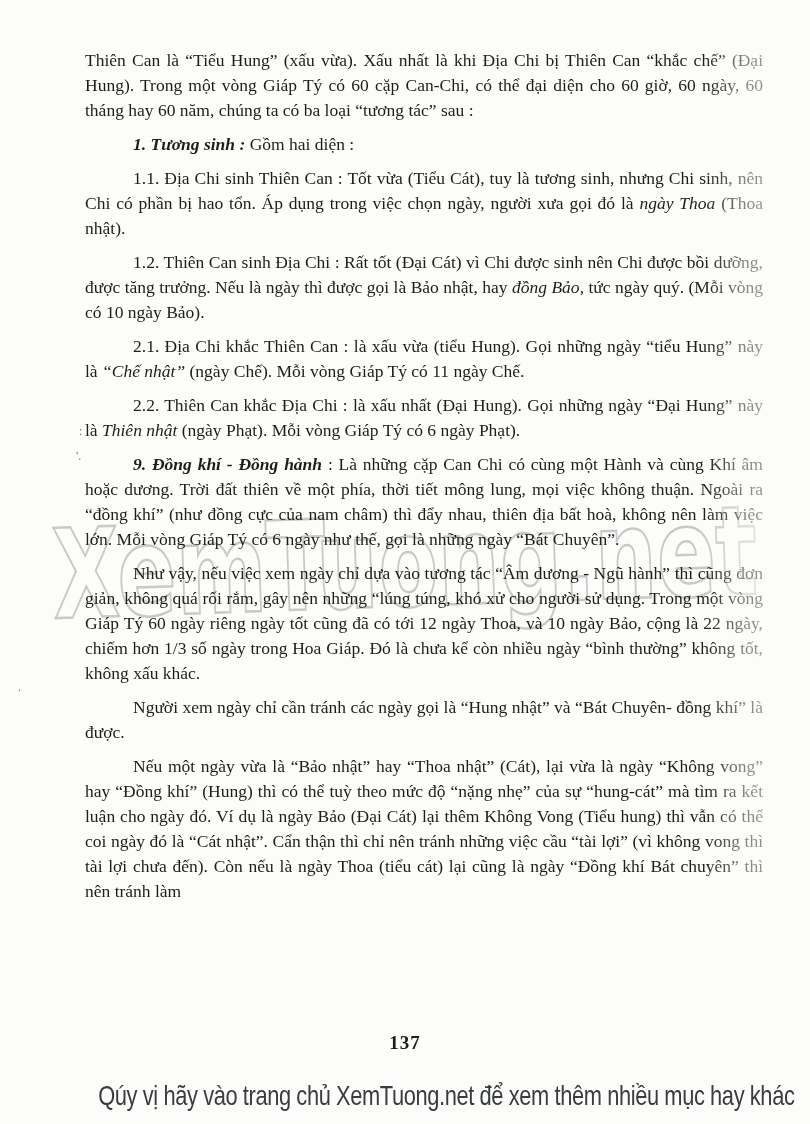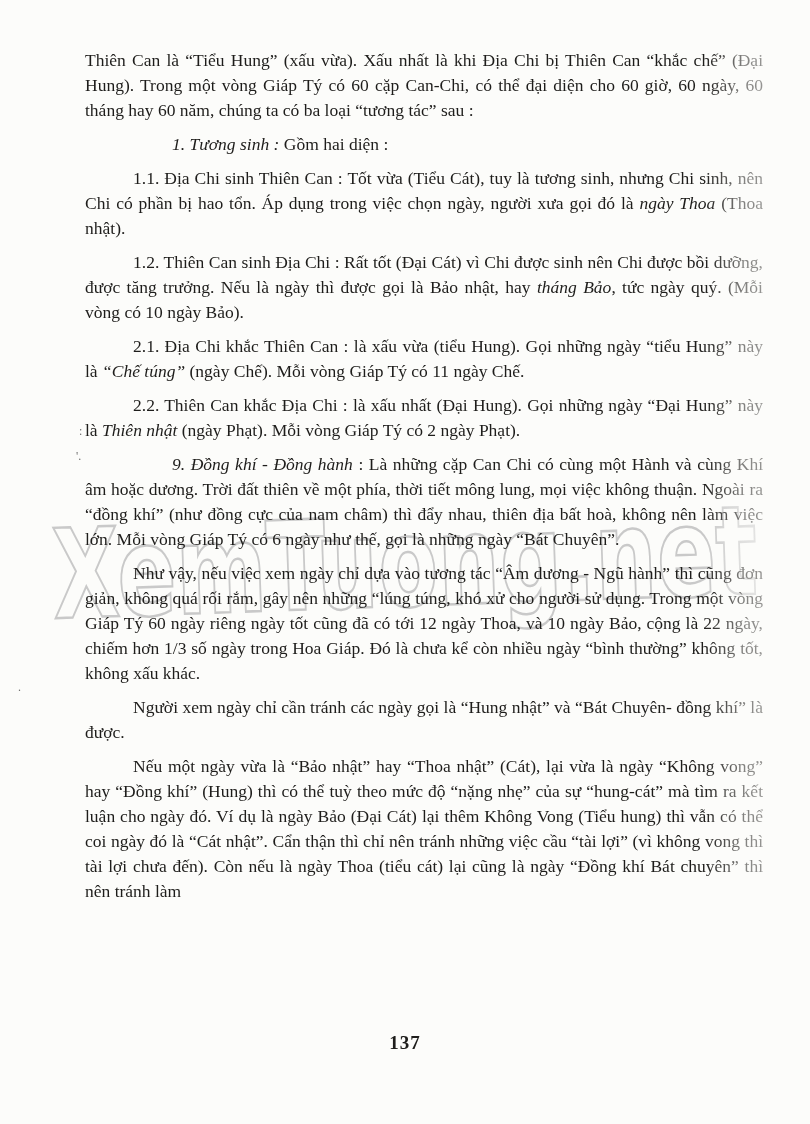--- a/index.html
+++ b/index.html
@@ -35,21 +35,21 @@
     color: var(--text, #1e1d1b);
     font-size: 17.5px;
     line-height: 25px;
     text-align: justify;
   }
   .p {
     margin: 0 0 9px 0;
     text-indent: 48px;
   }
   .p.no-indent { text-indent: 0; }
-  .run-bi { font-weight: normal; font-style: italic; margin-left: 39px; }
+  .run-bi { font-weight: bold; font-style: italic; }
   .run-i  { font-style: italic; }
   
   .margin-mark {
     position: absolute;
     font-size: 12px;
     color: var(--margin-mark, #555555);
     opacity: 0.85;
     font-family: "Liberation Serif", serif;
   }
   .mark-1 { left: 79px; top: 424px; }
@@ -101,31 +101,34 @@
 <div class="page">
 
   <svg class="watermark-svg" width="810" height="215" aria-hidden="true">
     <text x="405" y="138" text-anchor="middle" font-size="124" textLength="705" lengthAdjust="spacingAndGlyphs" fill="none" stroke="#c9c9c9" stroke-width="2.5" transform="rotate(-2 405 100)">XemTuong.net</text>
   </svg>
 
   <div class="content">
     <p class="p no-indent"><span>Thiên Can là “Tiểu Hung” (xấu vừa). Xấu nhất là khi Địa Chi bị Thiên Can “khắc chế” (Đại Hung). Trong một vòng Giáp Tý có 60 cặp Can-Chi, có thể đại diện cho 60 giờ, 60 ngày, 60 tháng hay 60 năm, chúng ta có ba loại “tương tác” sau :</span></p>
     <p class="p"><span class="run-bi">1. Tương sinh : </span><span>Gồm hai diện :</span></p>
     <p class="p"><span>1.1. Địa Chi sinh Thiên Can : Tốt vừa (Tiểu Cát), tuy là tương sinh, nhưng Chi sinh, nên Chi có phần bị hao tổn. Áp dụng trong việc chọn ngày, người xưa gọi đó là </span><span class="run-i">ngày Thoa</span><span> (Thoa nhật).</span></p>
-    <p class="p"><span>1.2. Thiên Can sinh Địa Chi : Rất tốt (Đại Cát) vì Chi được sinh nên Chi được bồi dưỡng, được tăng trưởng. Nếu là ngày thì được gọi là Bảo nhật, hay </span><span class="run-i">tháng Bảo</span><span>, tức ngày quý. (Mỗi vòng có 10 ngày Bảo).</span></p>
-    <p class="p"><span>2.1. Địa Chi khắc Thiên Can : là xấu vừa (tiểu Hung). Gọi những ngày “tiểu Hung” này là </span><span class="run-i">“Chế túng”</span><span> (ngày Chế). Mỗi vòng Giáp Tý có 11 ngày Chế.</span></p>
-    <p class="p"><span>2.2. Thiên Can khắc Địa Chi : là xấu nhất (Đại Hung). Gọi những ngày “Đại Hung” này là </span><span class="run-i">Thiên nhật</span><span> (ngày Phạt). Mỗi vòng Giáp Tý có 2 ngày Phạt).</span></p>
+    <p class="p"><span>1.2. Thiên Can sinh Địa Chi : Rất tốt (Đại Cát) vì Chi được sinh nên Chi được bồi dưỡng, được tăng trưởng. Nếu là ngày thì được gọi là Bảo nhật, hay </span><span class="run-i">đồng Bảo</span><span>, tức ngày quý. (Mỗi vòng có 10 ngày Bảo).</span></p>
+    <p class="p"><span>2.1. Địa Chi khắc Thiên Can : là xấu vừa (tiểu Hung). Gọi những ngày “tiểu Hung” này là </span><span class="run-i">“Chế nhật”</span><span> (ngày Chế). Mỗi vòng Giáp Tý có 11 ngày Chế.</span></p>
+    <p class="p"><span>2.2. Thiên Can khắc Địa Chi : là xấu nhất (Đại Hung). Gọi những ngày “Đại Hung” này là </span><span class="run-i">Thiên nhật</span><span> (ngày Phạt). Mỗi vòng Giáp Tý có 6 ngày Phạt).</span></p>
     <p class="p"><span class="run-bi">9. Đồng khí - Đồng hành</span><span> : Là những cặp Can Chi có cùng một Hành và cùng Khí âm hoặc dương. Trời đất thiên về một phía, thời tiết mông lung, mọi việc không thuận. Ngoài ra “đồng khí” (như đồng cực của nam châm) thì đẩy nhau, thiên địa bất hoà, không nên làm việc lớn. Mỗi vòng Giáp Tý có 6 ngày như thế, gọi là những ngày “Bát Chuyên”.</span></p>
     <p class="p"><span>Như vậy, nếu việc xem ngày chỉ dựa vào tương tác “Âm dương - Ngũ hành” thì cũng đơn giản, không quá rối rắm, gây nên những “lúng túng, khó xử cho người sử dụng. Trong một vòng Giáp Tý 60 ngày riêng ngày tốt cũng đã có tới 12 ngày Thoa, và 10 ngày Bảo, cộng là 22 ngày, chiếm hơn 1/3 số ngày trong Hoa Giáp. Đó là chưa kể còn nhiều ngày “bình thường” không tốt, không xấu khác.</span></p>
     <p class="p"><span>Người xem ngày chỉ cần tránh các ngày gọi là “Hung nhật” và “Bát Chuyên- đồng khí” là được.</span></p>
     <p class="p"><span>Nếu một ngày vừa là “Bảo nhật” hay “Thoa nhật” (Cát), lại vừa là ngày “Không vong” hay “Đồng khí” (Hung) thì có thể tuỳ theo mức độ “nặng nhẹ” của sự “hung-cát” mà tìm ra kết luận cho ngày đó. Ví dụ là ngày Bảo (Đại Cát) lại thêm Không Vong (Tiểu hung) thì vẫn có thể coi ngày đó là “Cát nhật”. Cẩn thận thì chỉ nên tránh những việc cầu “tài lợi” (vì không vong thì tài lợi chưa đến). Còn nếu là ngày Thoa (tiểu cát) lại cũng là ngày “Đồng khí Bát chuyên” thì nên tránh làm</span></p>
   </div>
 
   <span class="margin-mark mark-1">:</span>
   <span class="margin-mark mark-2">'.</span>
   <span class="margin-mark mark-3">.</span>
 
   <div class="fade-right"></div>
 
   <div class="page-number">137</div>
 
+  <div class="footer">
+    <span class="footer-inner"><span>Qúy vị hãy vào trang chủ </span><span>XemTuong.net</span><span> để xem thêm nhiều mục hay khác</span></span>
+  </div>
 
 </div>
 
 </body></html>

